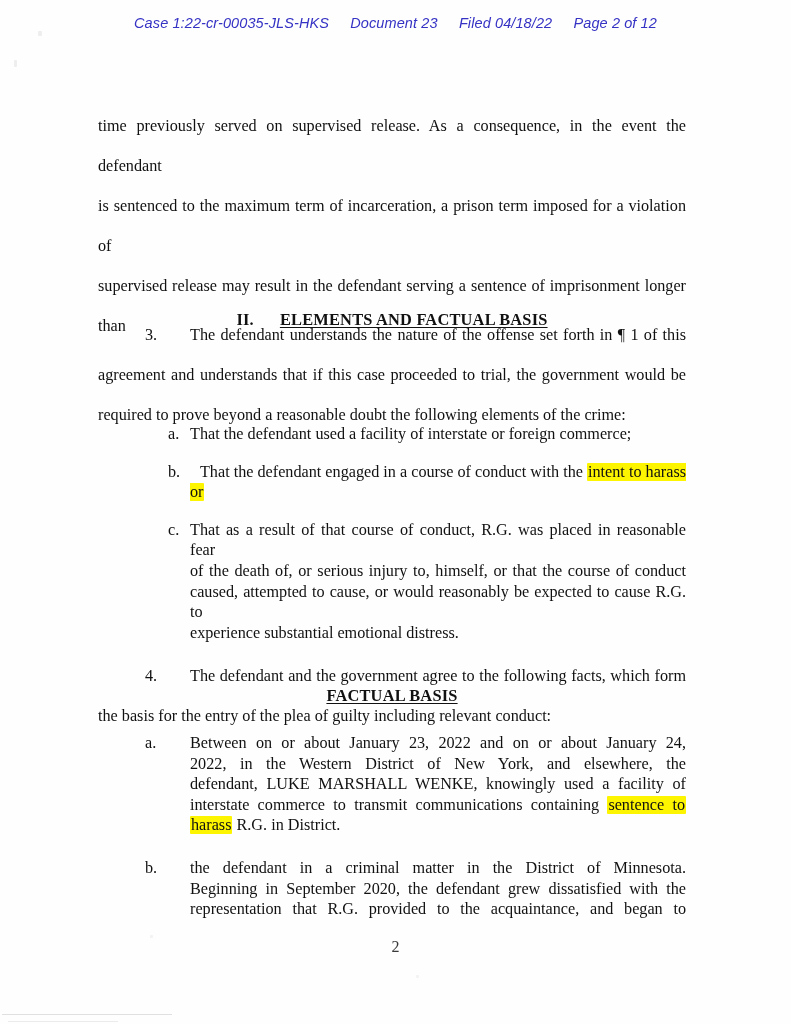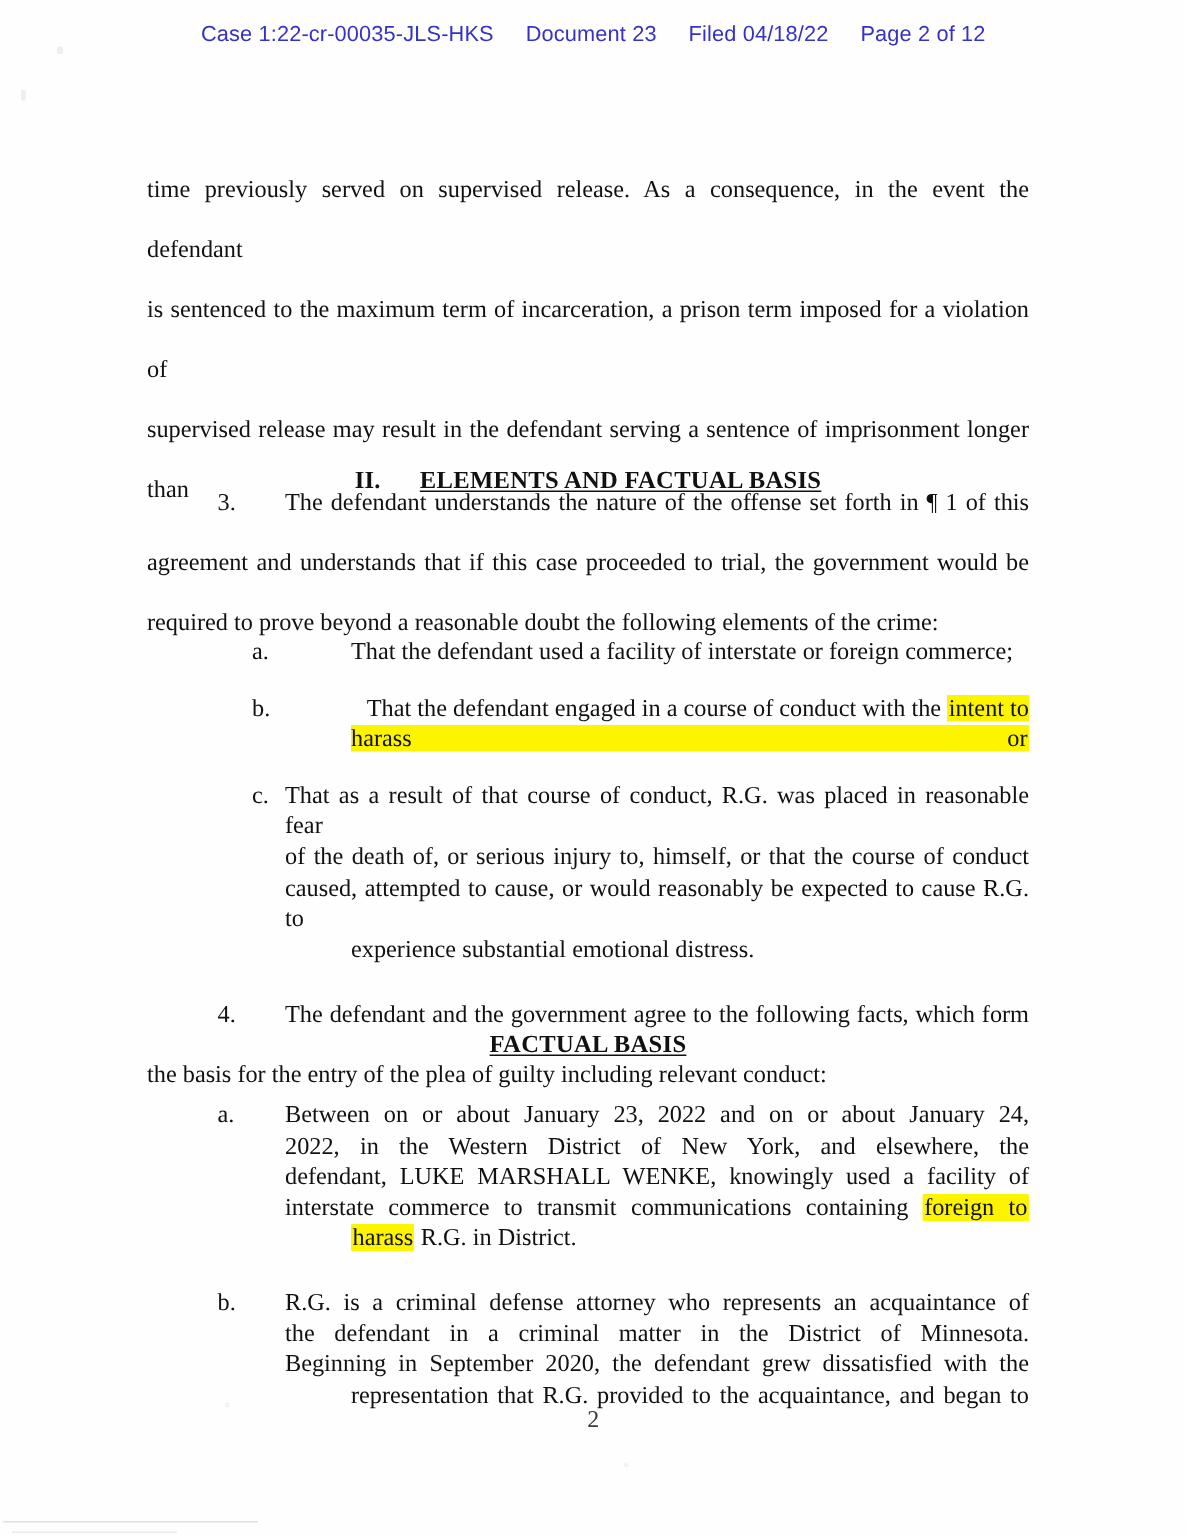--- a/index.html
+++ b/index.html
@@ -66,21 +66,21 @@
     left: 0;
     top: 15px;
     width: 791px;
     text-align: center;
     font-family: "Liberation Sans", "DejaVu Sans", sans-serif;
     font-size: 14.5px;
     letter-spacing: 0.1px;
     color: #3532c4;
     white-space: nowrap;
   }
-  .ecf-header span { display: inline-block; }
+  .ecf-header span { display: inline-block; font-style: italic; }
   .ecf-gap { width: 13px; }
 
   
   .body-area {
     position: absolute;
     left: 98px;
     top: 0;
     width: 588px;
   }
 
@@ -144,21 +144,20 @@
   }
   .alpha-item.wide-marker .marker {
     left: 47px;
   }
   .alpha-item .jline {
     display: block;
     text-align: justify;
   }
   .alpha-item .jline:last-child {
     text-align: right;
-    margin-left: 44px;
   }
   
   .jline {
     text-align-last: justify;
     font-family: Liberation Serif, serif;
   }
   .jline.last {
     text-align-last: left;
   }
 
@@ -261,27 +260,26 @@
       </div>
     </div>
 
     <div class="body-area" style="top:733px;">
 
       <div class="alpha-item wide-marker">
         <span class="marker">a.</span>
         <span class="jline">Between on or about January 23, 2022 and on or about January 24,</span>
         <span class="jline">2022, in the Western District of New York, and elsewhere, the</span>
         <span class="jline">defendant, LUKE MARSHALL WENKE, knowingly used a facility of</span>
-        <span class="jline"><span>interstate commerce to transmit communications containing </span><mark class="hl">foreign to</mark></span>
+        <span class="jline"><span>interstate commerce to transmit communications containing </span><mark class="hl">sentence to</mark></span>
         <span class="jline last"><mark class="hl">harass</mark><span> R.G. in District.</span></span>
       </div>
 
       <div class="alpha-item wide-marker" style="margin-top:22px;">
         <span class="marker">b.</span>
-        <span class="jline">R.G. is a criminal defense attorney who represents an acquaintance of</span>
         <span class="jline">the defendant in a criminal matter in the District of Minnesota.</span>
         <span class="jline">Beginning in September 2020, the defendant grew dissatisfied with the</span>
         <span class="jline">representation that R.G. provided to the acquaintance, and began to</span>
       </div>
 
     </div>
 
     <div class="page-number">2</div>
 
   </div>

